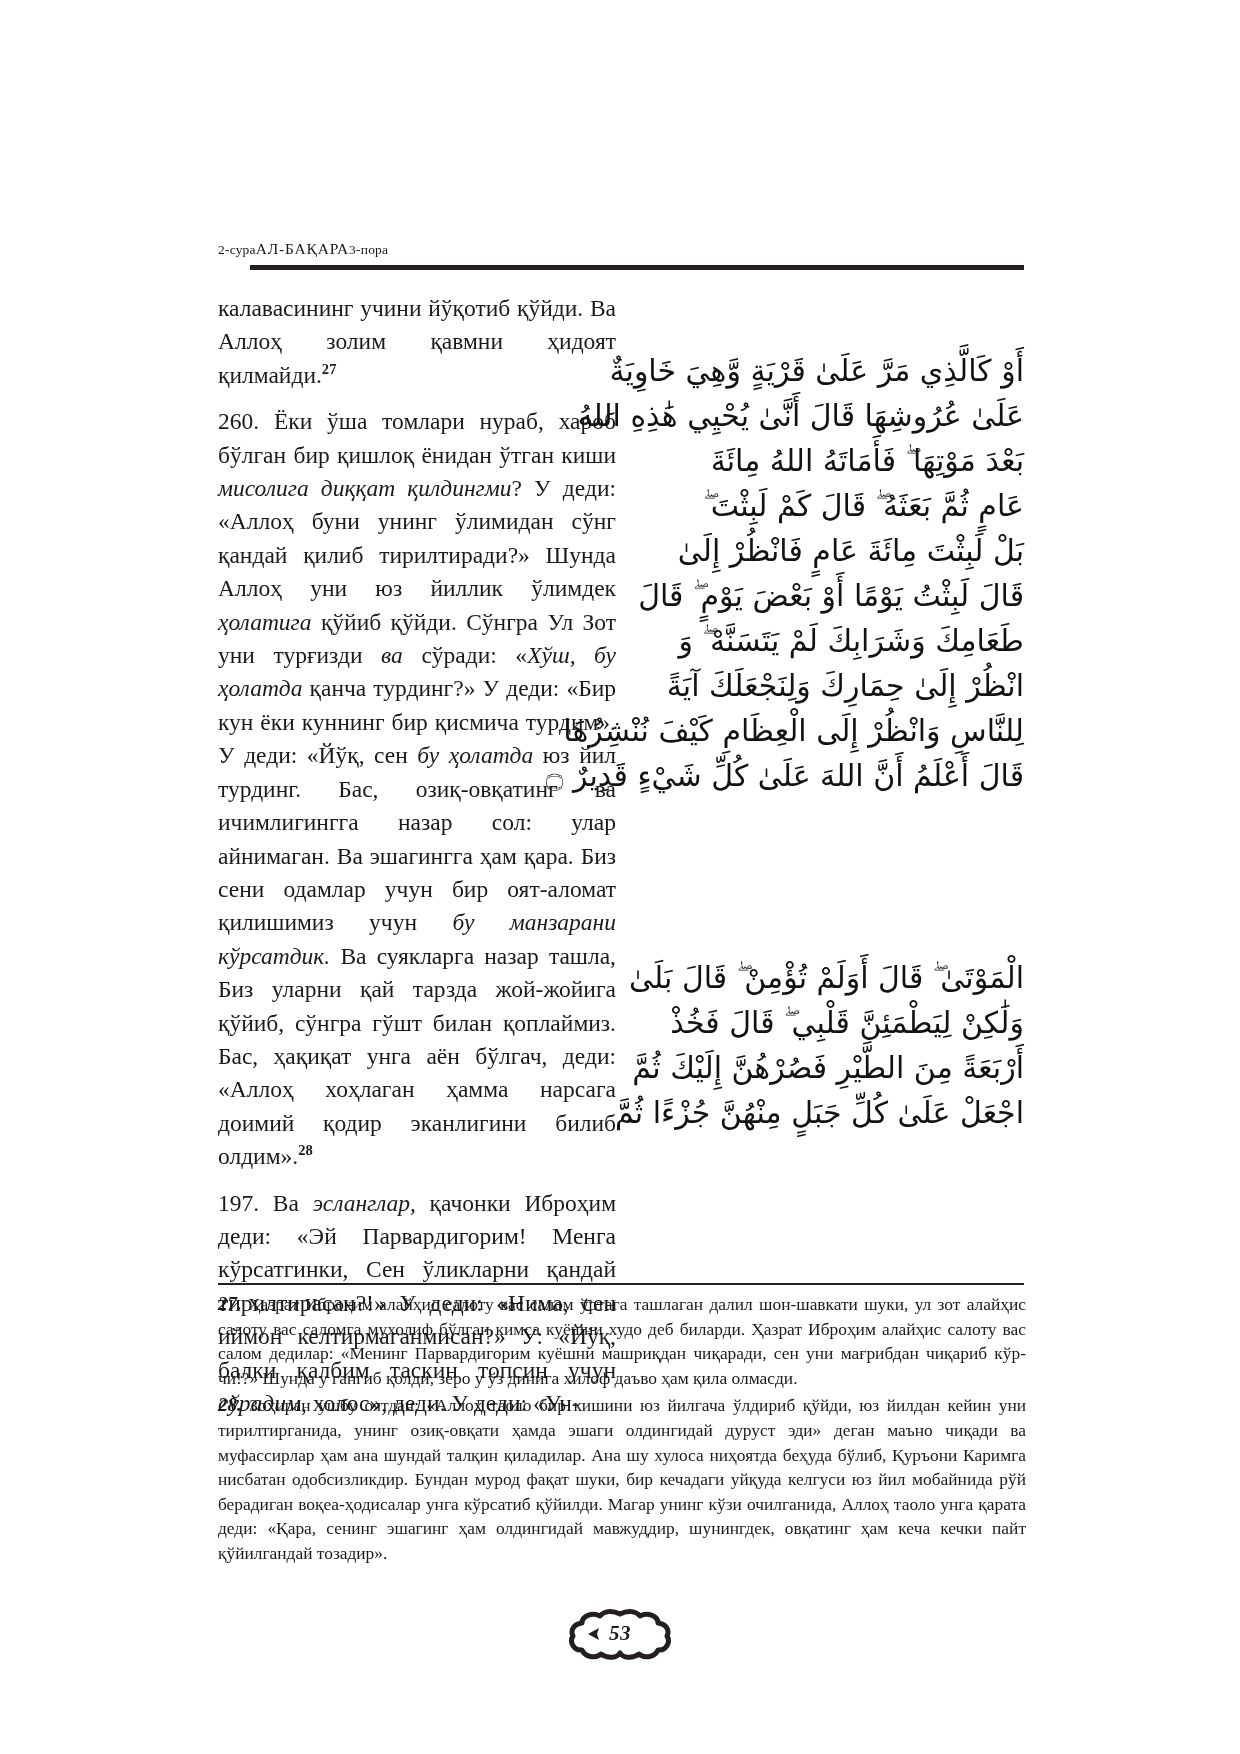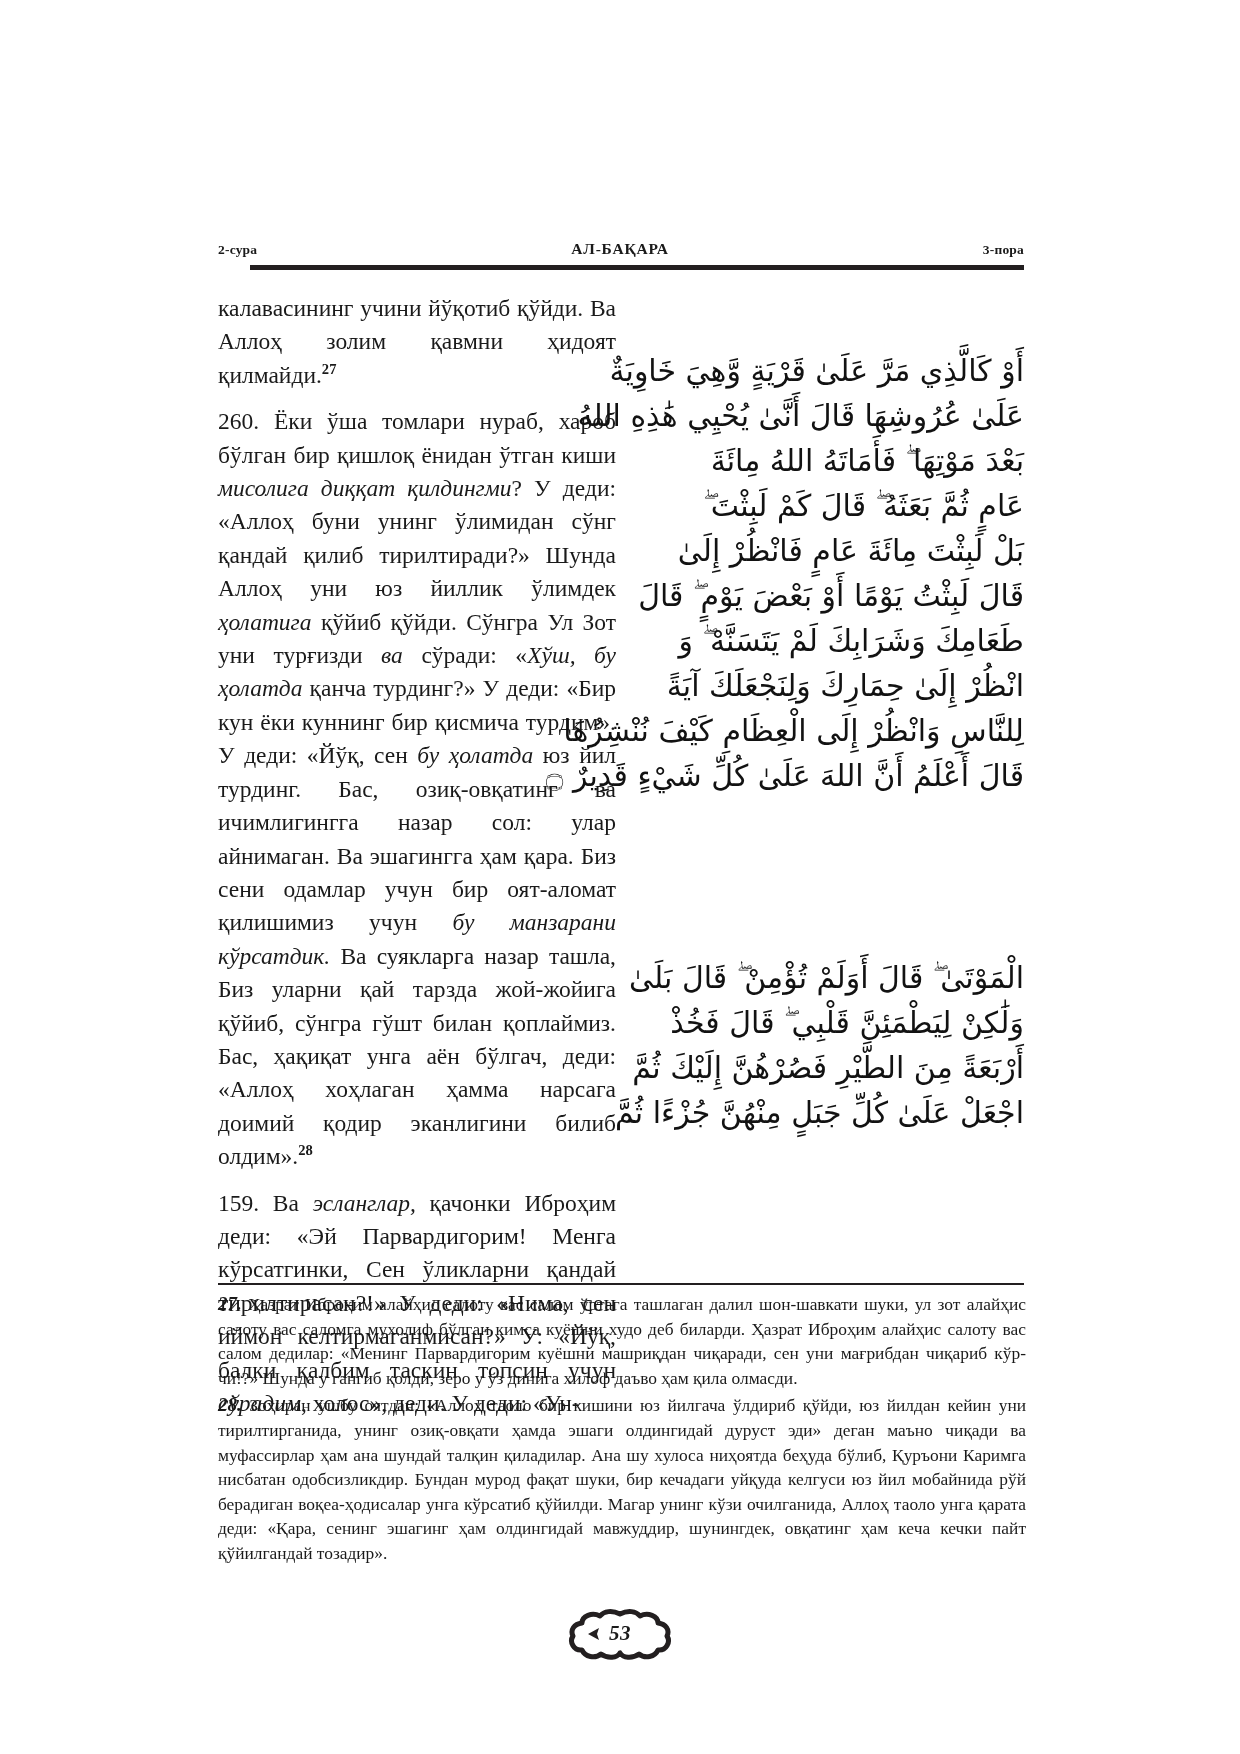--- a/index.html
+++ b/index.html
@@ -25,22 +25,22 @@
 
   
   .running-head {
     position: absolute;
     left: 218px;
     top: 236px;
     width: 806px;
     height: 22px;
     display: flex;
     align-items: flex-end;
-    justify-content: space-between;
-    font-weight: bold;
+    justify-content: flex-start;
+    font-weight: normal;
     font-size: 13.5px;
     letter-spacing: 0.2px;
   }
   .running-head .center {
     font-size: 15.5px;
     letter-spacing: 0.8px;
   }
   .rule-top {
     position: absolute;
     left: 250px;
@@ -169,21 +169,21 @@
     <span class="center">АЛ-БАҚАРА</span>
     <span class="right">3-пора</span>
   </div>
   <div class="rule-top"></div>
 
   <div class="col-uz">
     <p class="cont"><span>калавасининг учини йўқотиб қўйди. Ва Аллоҳ золим қавмни ҳидоят қилмайди.</span><sup class="fn">27</sup></p>
 
     <p class="verse"><span>260. Ёки ўша томлари нураб, хароб бўлган бир қишлоқ ёнидан ўтган киши </span><i>мисолига диққат қилдингми</i><span>? У деди: «Аллоҳ буни унинг ўлимидан сўнг қандай қилиб тирилтиради?» Шунда Аллоҳ уни юз йиллик ўлимдек </span><i>ҳолатига</i><span> қўйиб қўйди. Сўнгра Ул Зот уни турғизди </span><i>ва</i><span> сўради: «</span><i>Хўш, бу ҳолатда</i><span> қанча турдинг?» У деди: «Бир кун ёки куннинг бир қисмича турдим». У деди: «Йўқ, сен </span><i>бу ҳолатда</i><span> юз йил турдинг. Бас, озиқ-овқатинг ва ичимлигингга назар сол: улар айнимаган. Ва эшагингга ҳам қара. Биз сени одамлар учун бир оят-аломат қилишимиз учун </span><i>бу манзарани кўрсатдик.</i><span> Ва суякларга назар ташла, Биз уларни қай тарзда жой-жойига қўйиб, сўнгра гўшт билан қоплаймиз. Бас, ҳақиқат унга аён бўлгач, деди: «Аллоҳ хоҳлаган ҳамма нарсага доимий қодир эканлигини билиб олдим».</span><sup class="fn">28</sup></p>
 
-    <p class="verse"><span>159. Ва </span><i>эсланглар,</i><span> қачонки Иброҳим деди: «Эй Парвардигорим! Менга кўрсатгинки, Сен ўликларни қандай тирилтирасан?!» У деди: «Нима, сен иймон келтирмаганмисан?» У: «Йўқ, балки қалбим таскин топсин учун </span><i>сўрадим</i><span>, холос», деди. У деди: «Ун-</span></p>
+    <p class="verse"><span>197. Ва </span><i>эсланглар,</i><span> қачонки Иброҳим деди: «Эй Парвардигорим! Менга кўрсатгинки, Сен ўликларни қандай тирилтирасан?!» У деди: «Нима, сен иймон келтирмаганмисан?» У: «Йўқ, балки қалбим таскин топсин учун </span><i>сўрадим</i><span>, холос», деди. У деди: «Ун-</span></p>
   </div>
 
   <div class="col-ar" id="arabic-260">
     <div class="aline">أَوْ كَالَّذِي مَرَّ عَلَىٰ قَرْيَةٍ وَّهِيَ خَاوِيَةٌ</div>
     <div class="aline">عَلَىٰ عُرُوشِهَا قَالَ أَنَّىٰ يُحْيِي هَٰذِهِ اللهُ</div>
     <div class="aline">بَعْدَ مَوْتِهَا ۖ فَأَمَاتَهُ اللهُ مِائَةَ</div>
     <div class="aline">عَامٍ ثُمَّ بَعَثَهُ ۖ قَالَ كَمْ لَبِثْتَ ۖ</div>
     <div class="aline">بَلْ لَبِثْتَ مِائَةَ عَامٍ فَانْظُرْ إِلَىٰ</div>
     <div class="aline">قَالَ لَبِثْتُ يَوْمًا أَوْ بَعْضَ يَوْمٍ ۖ قَالَ</div>
     <div class="aline">طَعَامِكَ وَشَرَابِكَ لَمْ يَتَسَنَّهْ ۖ وَ</div>

